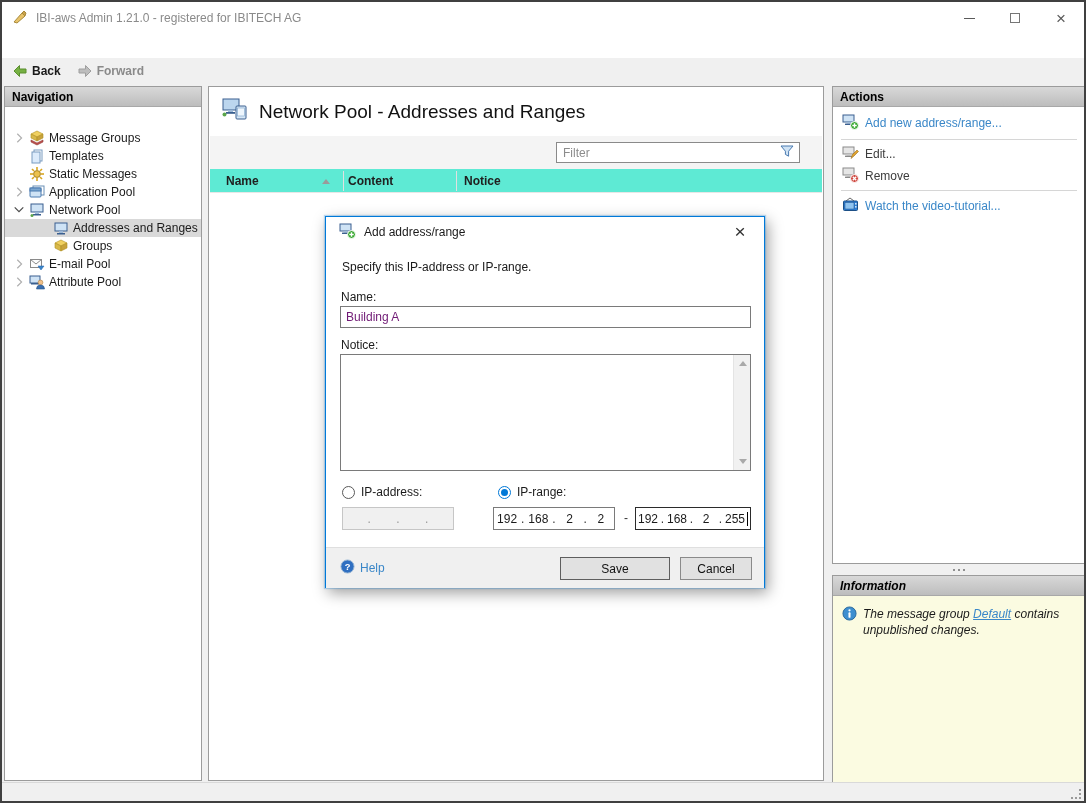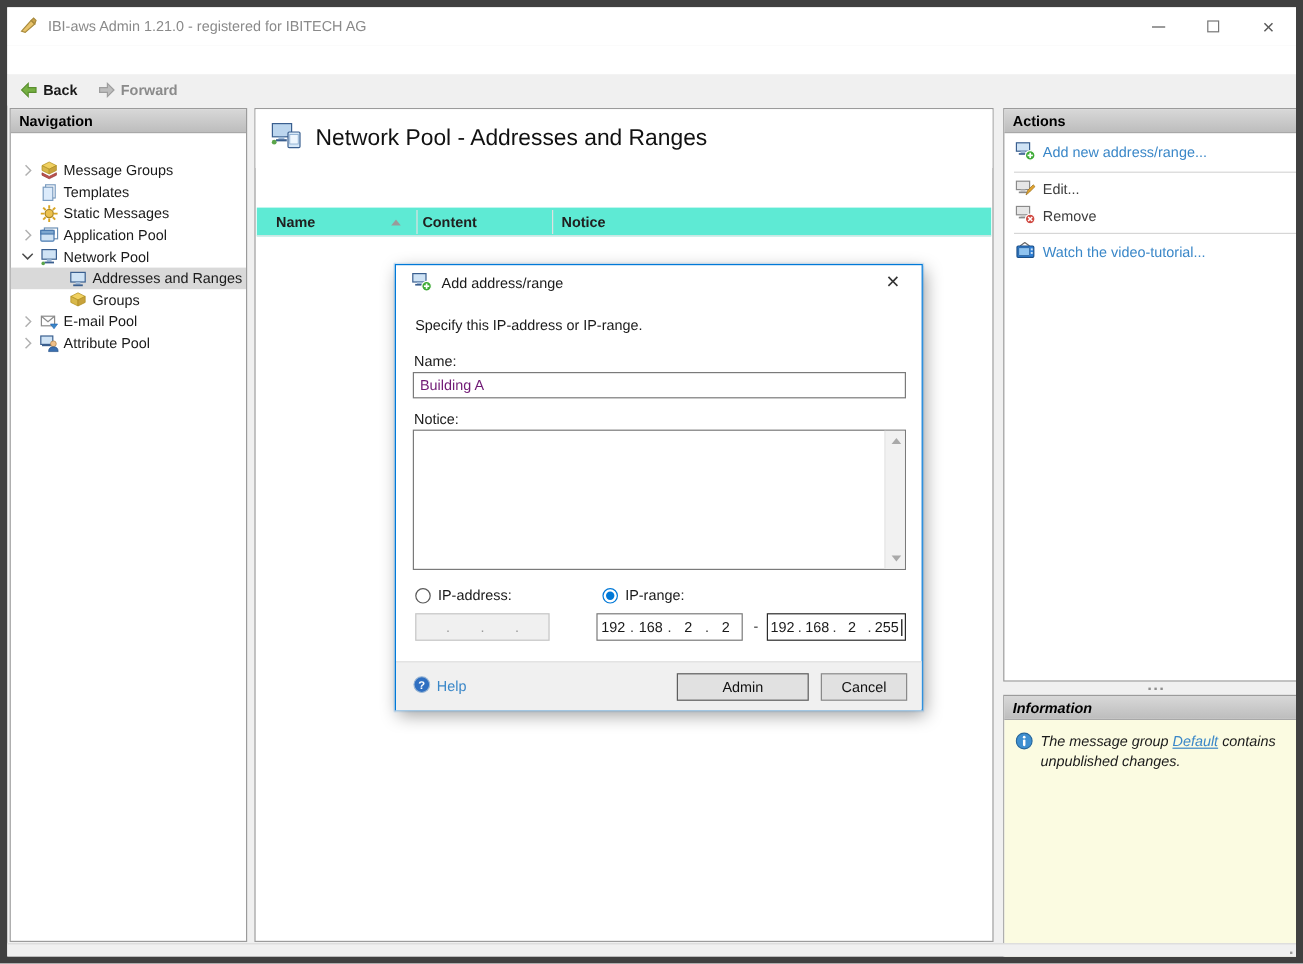--- a/index.html
+++ b/index.html
@@ -1,19 +1,19 @@
 <!DOCTYPE html>
 <html><head>
 <meta charset="utf-8">
 <style>
   * { margin:0; padding:0; box-sizing:border-box; }
   html,body { background:#cfcfcf; font-family:"Liberation Sans", sans-serif; }
   .window {
     position:relative; width:1086px; height:803px; background:#f0f0f0;
-    border:6px solid #404040; overflow:hidden; font-size:12px; color:#1a1a1a;
+    border:2px solid #404040; overflow:hidden; font-size:12px; color:#1a1a1a;
   }
   
   .titlebar { position:absolute; left:0; top:0; width:100%; height:32px; background:#ffffff; display:flex; align-items:center; }
   .titlebar .appicon { margin:0 8px 0 10px; }
   .titlebar .title { color:#8a8a8a; font-size:12px; }
   .win-controls { position:absolute; right:0; top:0; height:32px; display:flex; }
   .win-btn { width:46px; height:32px; display:flex; align-items:center; justify-content:center; cursor:default; }
   .glyph-min { width:11px; height:1px; background:#5a5a5a; }
   .glyph-max { width:10px; height:10px; border:1px solid #767676; }
   .glyph-close { font-size:17px; color:#5a5a5a; line-height:1; }
@@ -308,20 +308,30 @@
             <rect x="2" y="2" width="16" height="11" fill="#bcd6ee" stroke="#3a5f8f"></rect>
             <rect x="7" y="13" width="5" height="2" fill="#9db8d6"></rect>
             <rect x="5" y="15" width="9" height="1.8" fill="#3a5f8f"></rect>
             <circle cx="3.5" cy="17.5" r="2" fill="#5aa54a"></circle>
             <rect x="15" y="9" width="10" height="13" rx="1" fill="#d7e8f7" stroke="#3a5f8f"></rect>
             <rect x="16.5" y="11" width="7" height="8" fill="#eef6fd" stroke="#7aa0c8" stroke-width=".6"></rect>
           </svg>
       </span>
       <span class="main-title">Network Pool - Addresses and Ranges</span>
     </div>
+    <div class="filter-bar">
+      <div class="filter-box">
+        <input type="text" placeholder="Filter" style="">
+        <span class="funnel">
+          <svg width="14" height="13" viewBox="0 0 14 13">
+              <path d="M1 1 H13 L8.6 6.2 V11.2 L5.4 9.4 V6.2 Z" fill="#cfe3f5" stroke="#4a7ab0"></path>
+            </svg>
+        </span>
+      </div>
+    </div>
     <div class="thead">
       <div class="th" style="left:16px">Name</div>
       <span class="sort-up"></span>
       <div class="th-sep" style="left:133px"></div>
       <div class="th" style="left:138px">Content</div>
       <div class="th-sep" style="left:246px"></div>
       <div class="th" style="left:254px">Notice</div>
     </div>
   </div>
 
@@ -492,18 +502,18 @@
     <div class="dlg-footer">
       <div class="help-link">
         <span>
           <svg width="15" height="15" viewBox="0 0 16 16">
               <circle cx="8" cy="8" r="7" fill="#2f6fc1" stroke="#9bb7d4"></circle>
               <text x="8" y="11.5" text-anchor="middle" font-size="10" font-family="Liberation Sans, sans-serif" font-weight="bold" fill="#fff">?</text>
             </svg>
         </span>
         <span>Help</span>
       </div>
-      <button class="btn btn-save">Admin</button>
+      <button class="btn btn-save">Save</button>
       <button class="btn btn-cancel">Cancel</button>
     </div>
   </div>
 
 </div>
 
 </body></html>

